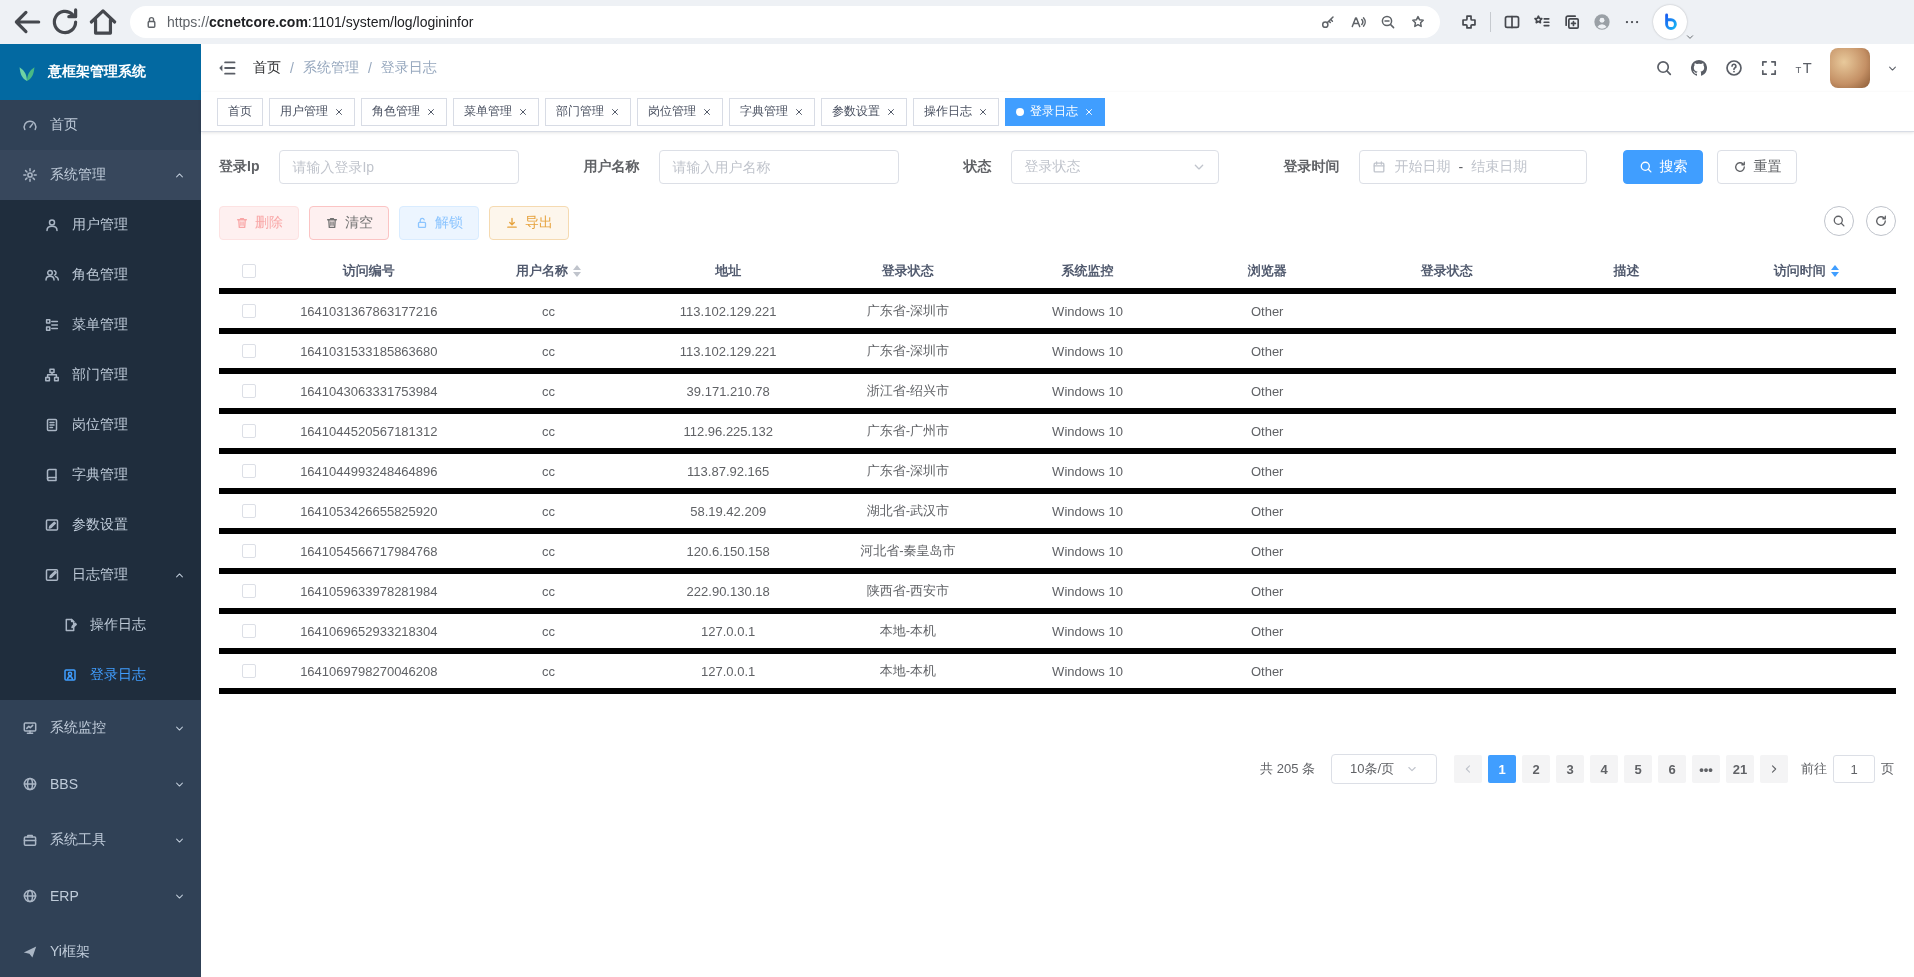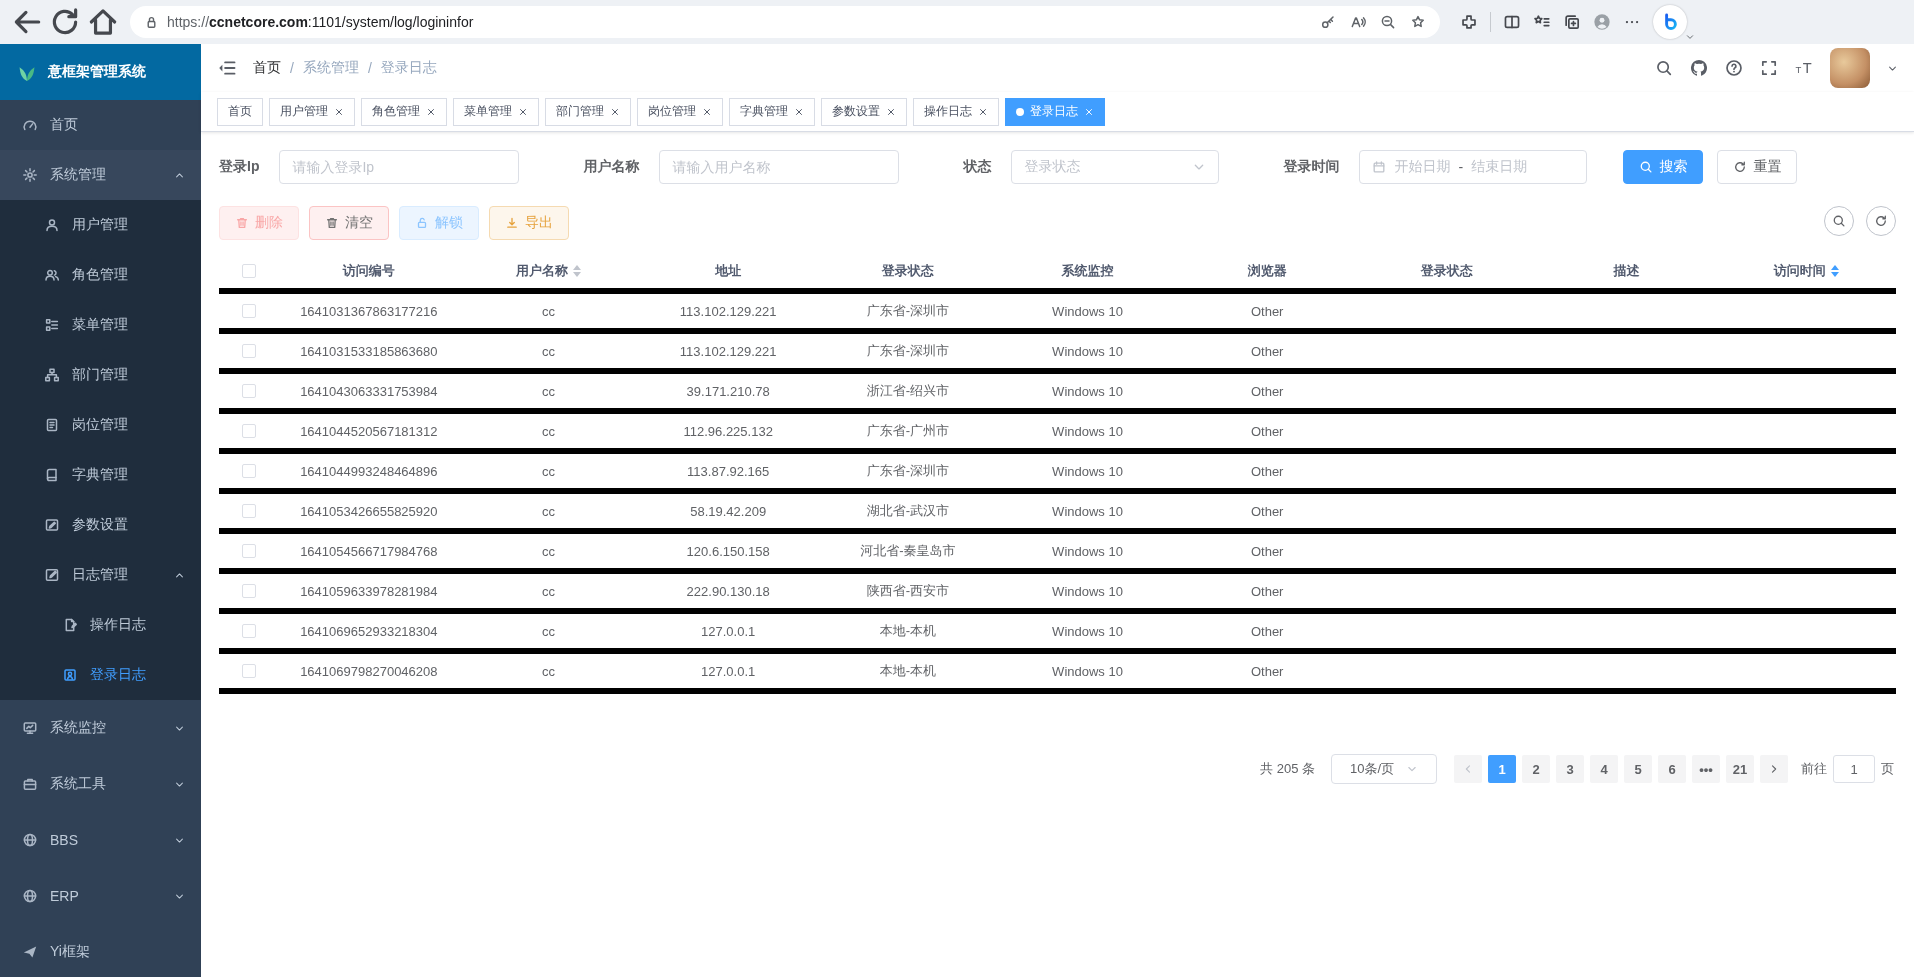--- a/index.html
+++ b/index.html
@@ -369,40 +369,40 @@
           <span class="lbl">系统监控</span>
           <span class="arrow">
             <svg viewBox="0 0 16 16" fill="none" stroke="currentColor" stroke-width="1.5" stroke-linecap="round" stroke-linejoin="round">
               <path d="M3.8 6l4.2 4.2L12.2 6"></path>
             </svg>
           </span>
         </div>
         <div class="side-item lvl0 low">
           <span class="ic">
             <svg viewBox="0 0 16 16" fill="none" stroke="currentColor" stroke-width="1.5" stroke-linecap="round" stroke-linejoin="round">
-              <rect x="2.4" y="5" width="11.2" height="8.2" rx="1"></rect>
-              <path d="M5.8 5V3.4h4.4V5M2.4 8.6h11.2"></path>
-            </svg>
-          </span>
-          <span class="lbl">系统工具</span>
-          <span class="arrow">
-            <svg viewBox="0 0 16 16" fill="none" stroke="currentColor" stroke-width="1.5" stroke-linecap="round" stroke-linejoin="round">
-              <path d="M3.8 6l4.2 4.2L12.2 6"></path>
-            </svg>
-          </span>
-        </div>
-        <div class="side-item lvl0 low">
-          <span class="ic">
-            <svg viewBox="0 0 16 16" fill="none" stroke="currentColor" stroke-width="1.5" stroke-linecap="round" stroke-linejoin="round">
               <circle cx="8" cy="8" r="5.6"></circle>
               <ellipse cx="8" cy="8" rx="2.5" ry="5.6"></ellipse>
               <path d="M2.4 8h11.2"></path>
             </svg>
           </span>
           <span class="lbl">BBS</span>
+          <span class="arrow">
+            <svg viewBox="0 0 16 16" fill="none" stroke="currentColor" stroke-width="1.5" stroke-linecap="round" stroke-linejoin="round">
+              <path d="M3.8 6l4.2 4.2L12.2 6"></path>
+            </svg>
+          </span>
+        </div>
+        <div class="side-item lvl0 low">
+          <span class="ic">
+            <svg viewBox="0 0 16 16" fill="none" stroke="currentColor" stroke-width="1.5" stroke-linecap="round" stroke-linejoin="round">
+              <rect x="2.4" y="5" width="11.2" height="8.2" rx="1"></rect>
+              <path d="M5.8 5V3.4h4.4V5M2.4 8.6h11.2"></path>
+            </svg>
+          </span>
+          <span class="lbl">系统工具</span>
           <span class="arrow">
             <svg viewBox="0 0 16 16" fill="none" stroke="currentColor" stroke-width="1.5" stroke-linecap="round" stroke-linejoin="round">
               <path d="M3.8 6l4.2 4.2L12.2 6"></path>
             </svg>
           </span>
         </div>
         <div class="side-item lvl0 low">
           <span class="ic">
             <svg viewBox="0 0 16 16" fill="none" stroke="currentColor" stroke-width="1.5" stroke-linecap="round" stroke-linejoin="round">
               <circle cx="8" cy="8" r="5.6"></circle>

